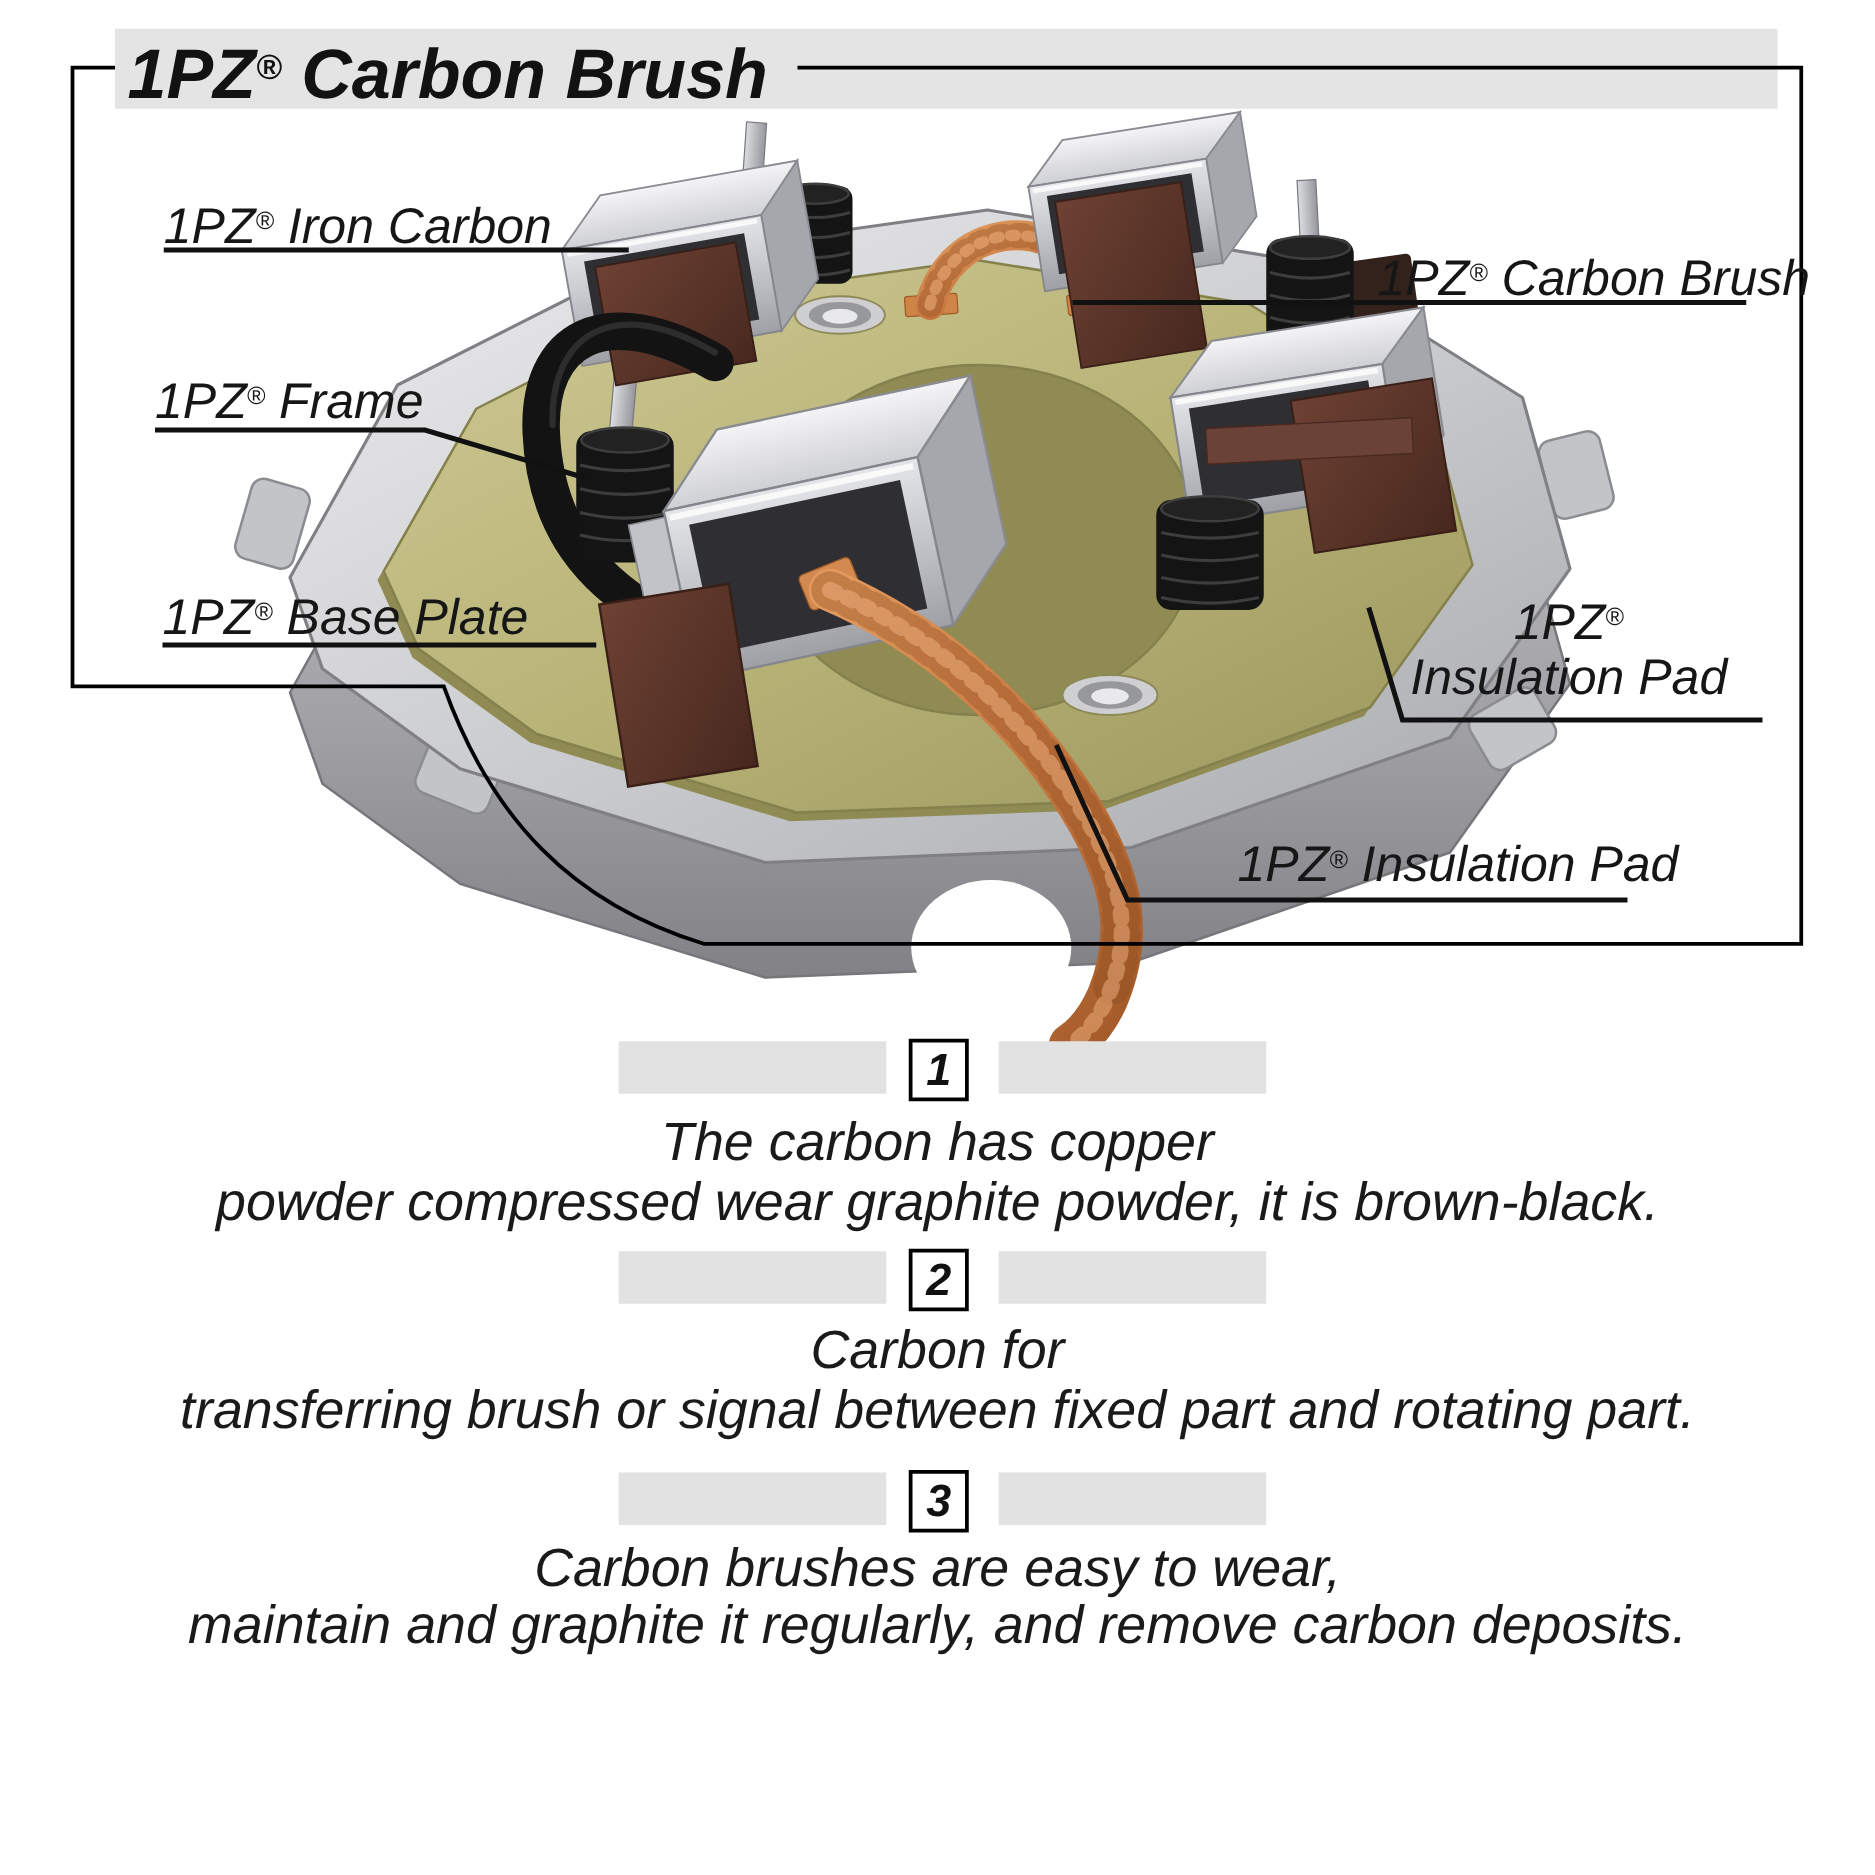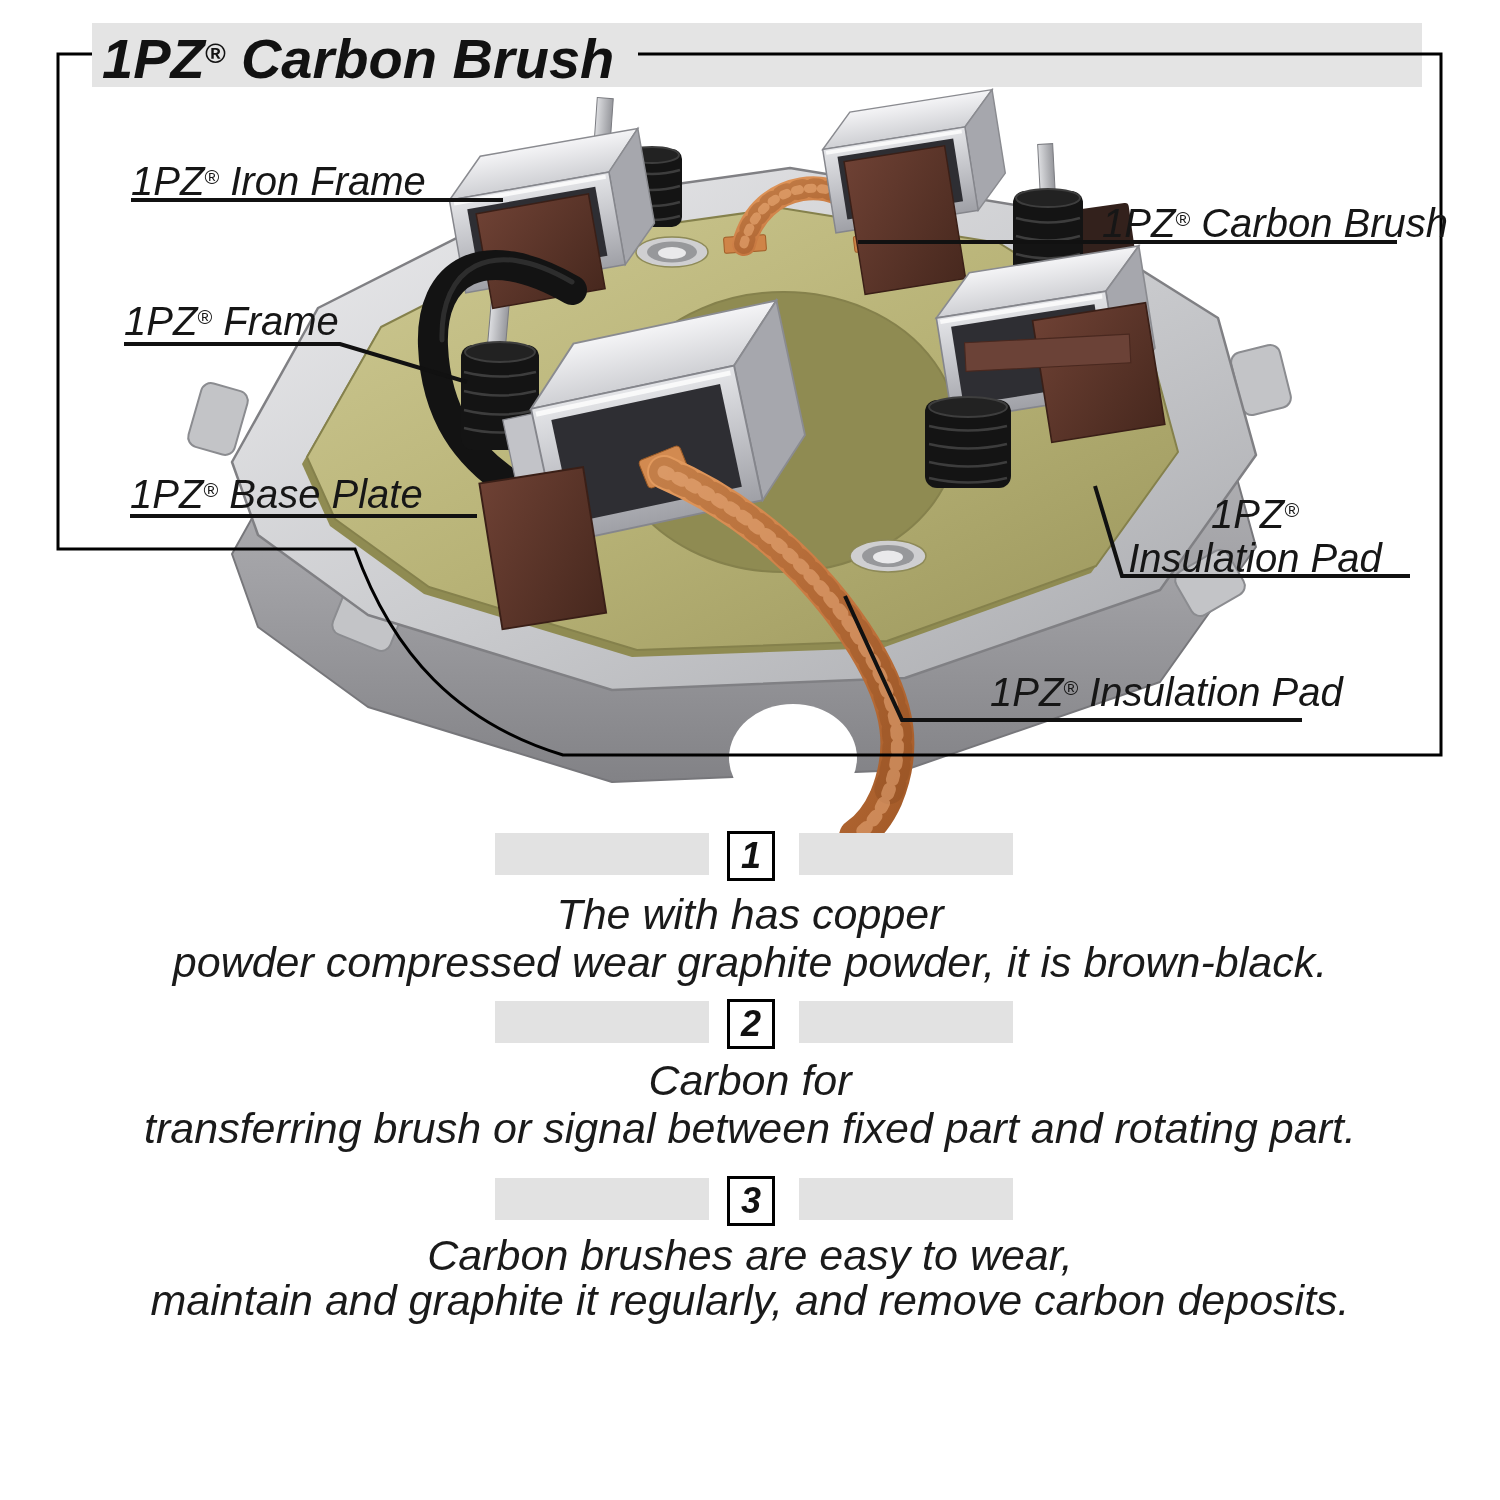--- a/index.html
+++ b/index.html
@@ -205,48 +205,48 @@
     <path d="M1095,486 L1122,576 H1410"></path>
     <path d="M845,596 L902,720 H1302"></path>
   </g>
 </svg>
 
 <div class="abs txt title">
   <span>1PZ</span><span class="reg">®</span><span> Carbon Brush</span>
 </div>
 
 <div class="abs txt label" style="left:131px;top:155px">
-  <span>1PZ</span><span class="reg">®</span><span> Iron Frame</span>
+  <span>1PZ</span><span class="reg">®</span><span> Iron Carbon</span>
 </div>
 
 <div class="abs txt label" style="left:1102px;top:197px">
   <span>1PZ</span><span class="reg">®</span><span> Carbon Brush</span>
 </div>
 
 <div class="abs txt label" style="left:124px;top:295px">
   <span>1PZ</span><span class="reg">®</span><span> Frame</span>
 </div>
 
 <div class="abs txt label" style="left:130px;top:468px">
   <span>1PZ</span><span class="reg">®</span><span> Base Plate</span>
 </div>
 
-<div class="abs txt label label-center" style="left:1105px;top:488px;width:300px">
+<div class="abs txt label label-center" style="left:1105px;top:472px;width:300px">
   <div><span>1PZ</span><span class="reg">®</span></div>
   <div>Insulation Pad</div>
 </div>
 
 <div class="abs txt label" style="left:990px;top:666px">
   <span>1PZ</span><span class="reg">®</span><span> Insulation Pad</span>
 </div>
 
 <div class="abs txt step-bar" style="left:495px;top:833px"></div>
 <div class="abs txt step-box" style="left:727px;top:831px">1</div>
 <div class="abs txt step-bar" style="left:799px;top:833px"></div>
-<div class="abs txt step-line" style="top:890px">The with has copper</div>
+<div class="abs txt step-line" style="top:890px">The carbon has copper</div>
 <div class="abs txt step-line" style="top:938px">powder compressed wear graphite powder, it is brown-black.</div>
 
 <div class="abs txt step-bar" style="left:495px;top:1001px"></div>
 <div class="abs txt step-box" style="left:727px;top:999px">2</div>
 <div class="abs txt step-bar" style="left:799px;top:1001px"></div>
 <div class="abs txt step-line" style="top:1056px">Carbon for</div>
 <div class="abs txt step-line" style="top:1104px">transferring brush or signal between fixed part and rotating part.</div>
 
 <div class="abs txt step-bar" style="left:495px;top:1178px"></div>
 <div class="abs txt step-box" style="left:727px;top:1176px">3</div>

